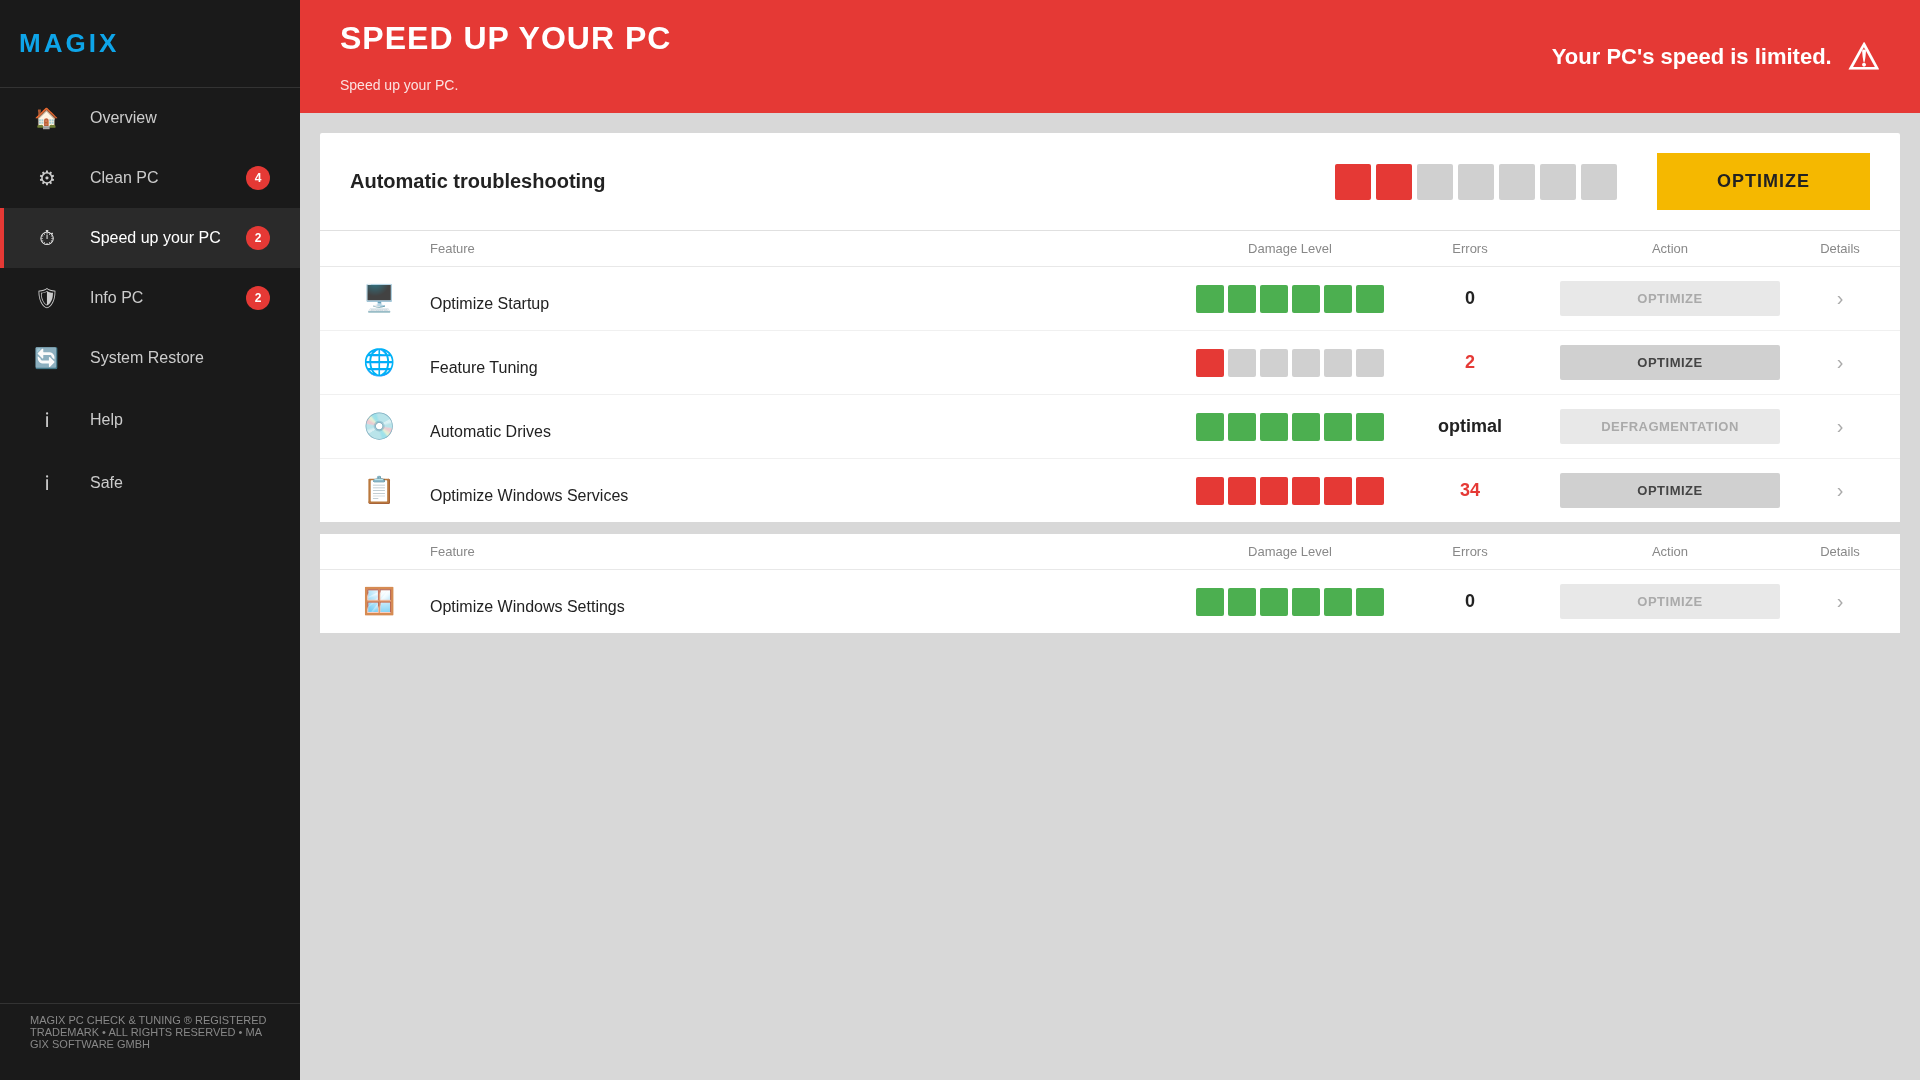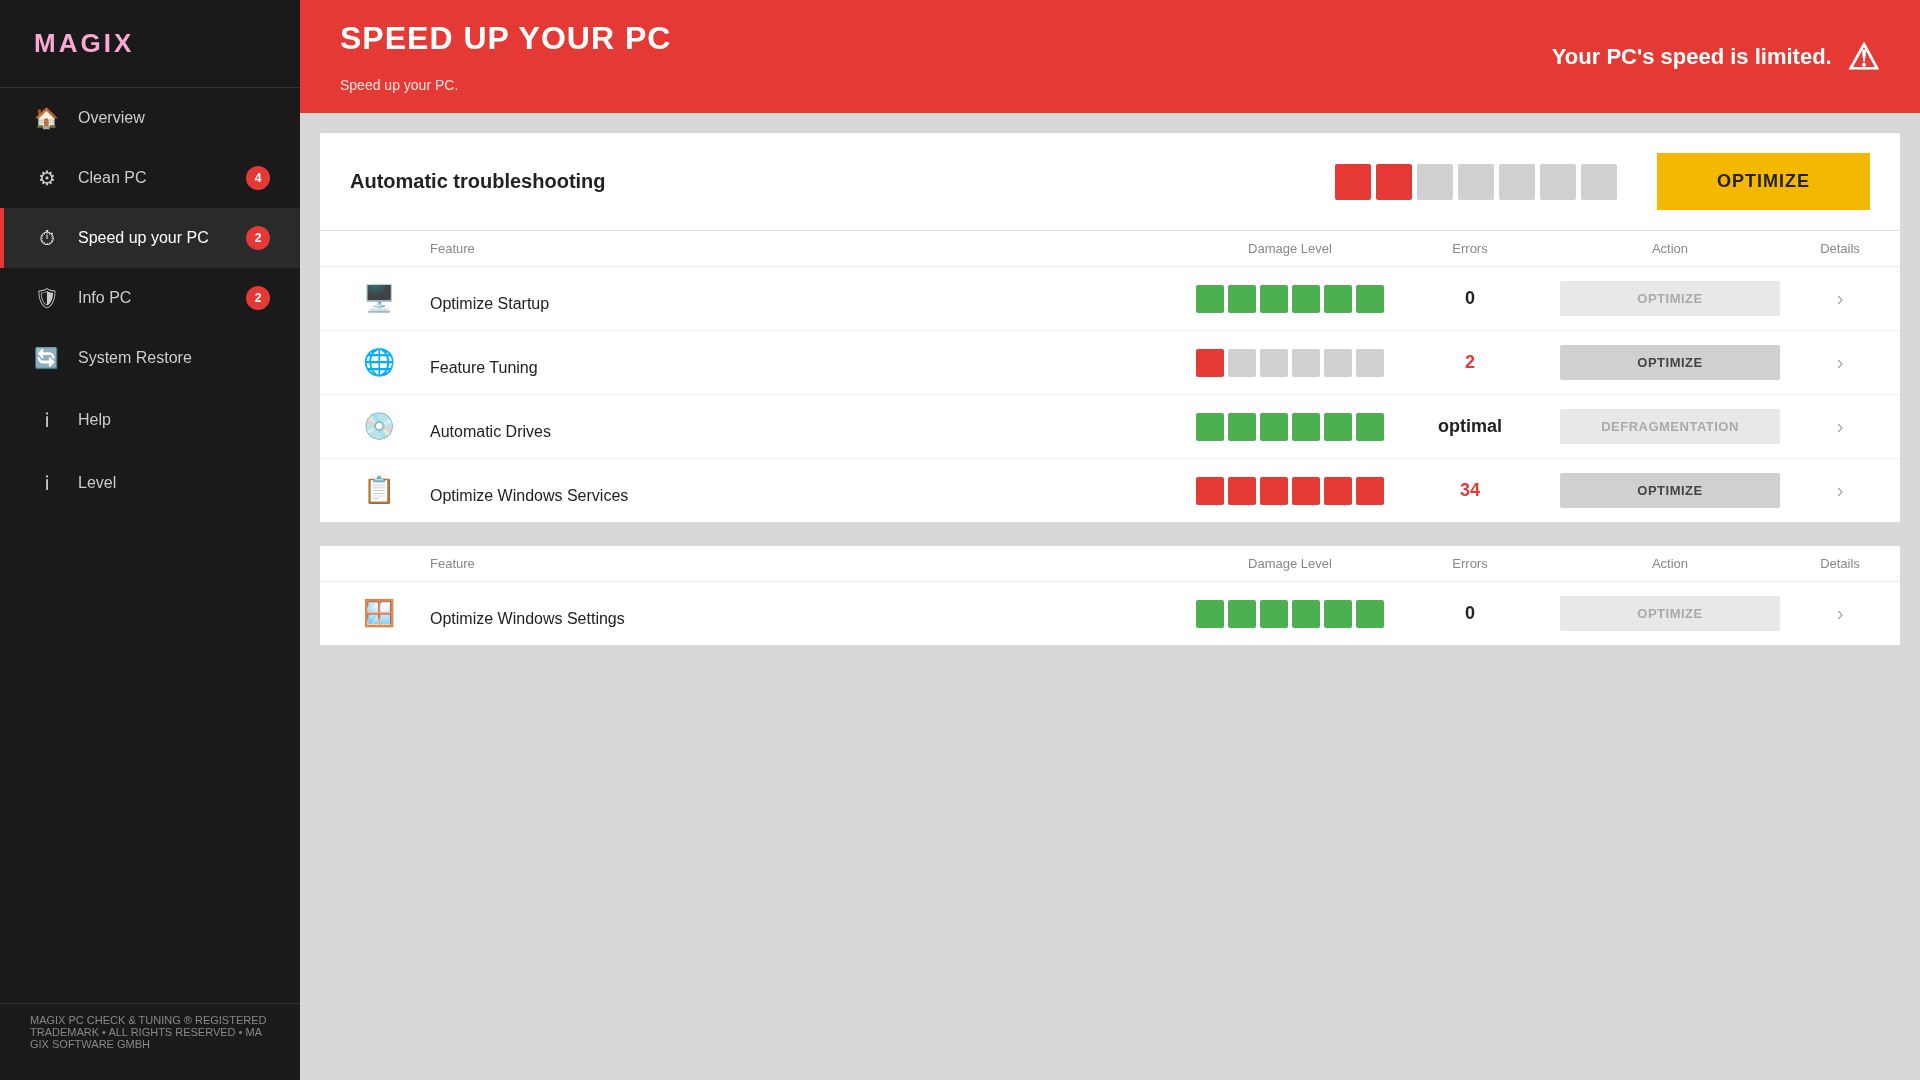--- a/index.html
+++ b/index.html
@@ -8,22 +8,22 @@
     
     .sidebar {
       width: 300px;
       min-width: 300px;
       background: #1a1a1a;
       display: flex;
       flex-direction: column;
       height: 1080px;
     }
     .sidebar-logo {
-      padding: 28px 34px;
-      color: #f9a8d4;
+      padding: 28px 19px;
+      color: #0ea5e9;
       font-size: 26px;
       font-weight: 700;
       letter-spacing: 3px;
       border-bottom: 1px solid #333;
     }
     .sidebar-nav {
       flex: 1;
       display: flex;
       flex-direction: column;
     }
@@ -42,21 +42,21 @@
       background: #2a2a2a;
       color: white;
       border-left: 4px solid #e53935;
     }
     .sidebar-item .icon {
       font-size: 20px;
       width: 26px;
       text-align: center;
       flex-shrink: 0;
     }
-    .sidebar-item .label { flex: 1; }
+    .sidebar-item .label { flex: 1; margin-left: 12px; }
     .badge {
       background: #e53935;
       color: white;
       border-radius: 50%;
       width: 24px;
       height: 24px;
       display: flex;
       align-items: center;
       justify-content: center;
       font-size: 12px;
@@ -113,21 +113,21 @@
     }
 
     
     .content {
       flex: 1;
       background: #d8d8d8;
       overflow-y: auto;
       padding: 20px;
       display: flex;
       flex-direction: column;
-      gap: 24px;
+      gap: 12px;
     }
 
     
     .section {
       background: white;
       border-radius: 2px;
     }
     .section-header {
       padding: 20px 30px;
       display: flex;
@@ -283,21 +283,21 @@
         <div class="sidebar-item">
           <span class="icon">🔄</span>
           <span class="label">System Restore</span>
         </div>
         <div class="sidebar-item">
           <span class="icon">ℹ</span>
           <span class="label">Help</span>
         </div>
         <div class="sidebar-item">
           <span class="icon">ℹ</span>
-          <span class="label">Level</span>
+          <span class="label">Safe</span>
         </div>
       </div>
   </div>
   <div class="sidebar-bottom">
     <div class="sidebar-footer">MAGIX PC CHECK &amp; TUNING ® REGISTERED TRADEMARK • ALL RIGHTS RESERVED • MAGIX SOFTWARE GMBH</div>
   </div>
 </div>
 
 <div class="main">
   <div class="header">

